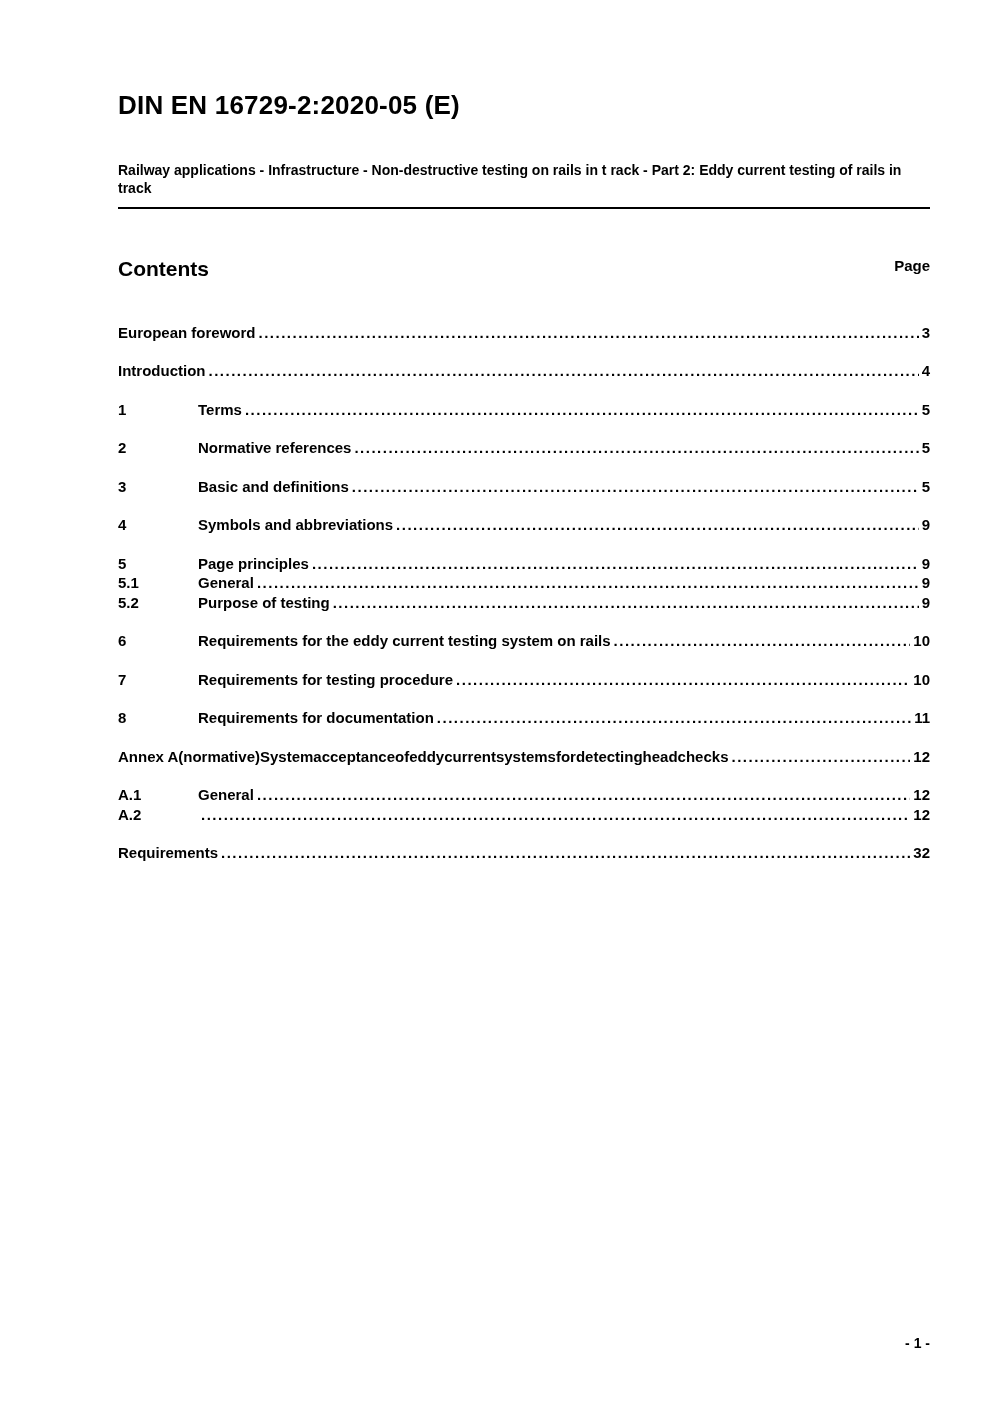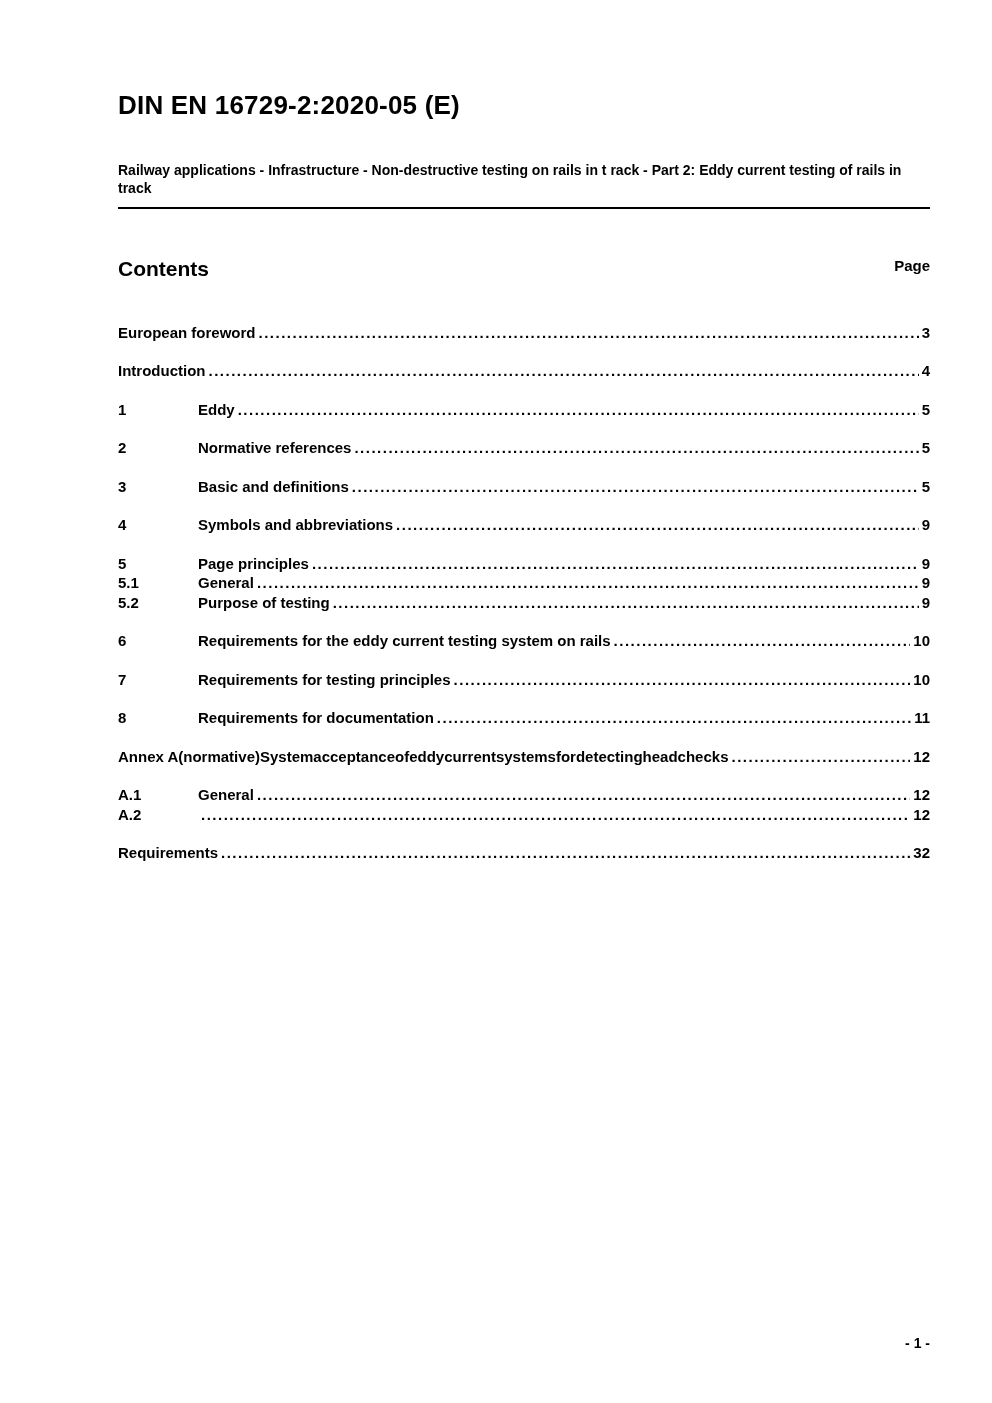--- a/index.html
+++ b/index.html
@@ -114,21 +114,21 @@
       <div class="toc-group">
         <div class="toc-row">
           <span class="toc-title">Introduction</span>
           <span class="toc-leader">................................................................................................................................................................................................................................................................................................................................................................................................................</span>
           <span class="toc-page">4</span>
         </div>
       </div>
       <div class="toc-group">
         <div class="toc-row">
           <span class="toc-num">1</span>
-          <span class="toc-title">Eddy</span>
+          <span class="toc-title">Terms</span>
           <span class="toc-leader">................................................................................................................................................................................................................................................................................................................................................................................................................</span>
           <span class="toc-page">5</span>
         </div>
       </div>
       <div class="toc-group">
         <div class="toc-row">
           <span class="toc-num">2</span>
           <span class="toc-title">Normative references</span>
           <span class="toc-leader">................................................................................................................................................................................................................................................................................................................................................................................................................</span>
           <span class="toc-page">5</span>
@@ -174,21 +174,21 @@
         <div class="toc-row">
           <span class="toc-num">6</span>
           <span class="toc-title">Requirements for the eddy current testing system on rails</span>
           <span class="toc-leader">................................................................................................................................................................................................................................................................................................................................................................................................................</span>
           <span class="toc-page">10</span>
         </div>
       </div>
       <div class="toc-group">
         <div class="toc-row">
           <span class="toc-num">7</span>
-          <span class="toc-title">Requirements for testing principles</span>
+          <span class="toc-title">Requirements for testing procedure</span>
           <span class="toc-leader">................................................................................................................................................................................................................................................................................................................................................................................................................</span>
           <span class="toc-page">10</span>
         </div>
       </div>
       <div class="toc-group">
         <div class="toc-row">
           <span class="toc-num">8</span>
           <span class="toc-title">Requirements for documentation</span>
           <span class="toc-leader">................................................................................................................................................................................................................................................................................................................................................................................................................</span>
           <span class="toc-page">11</span>

